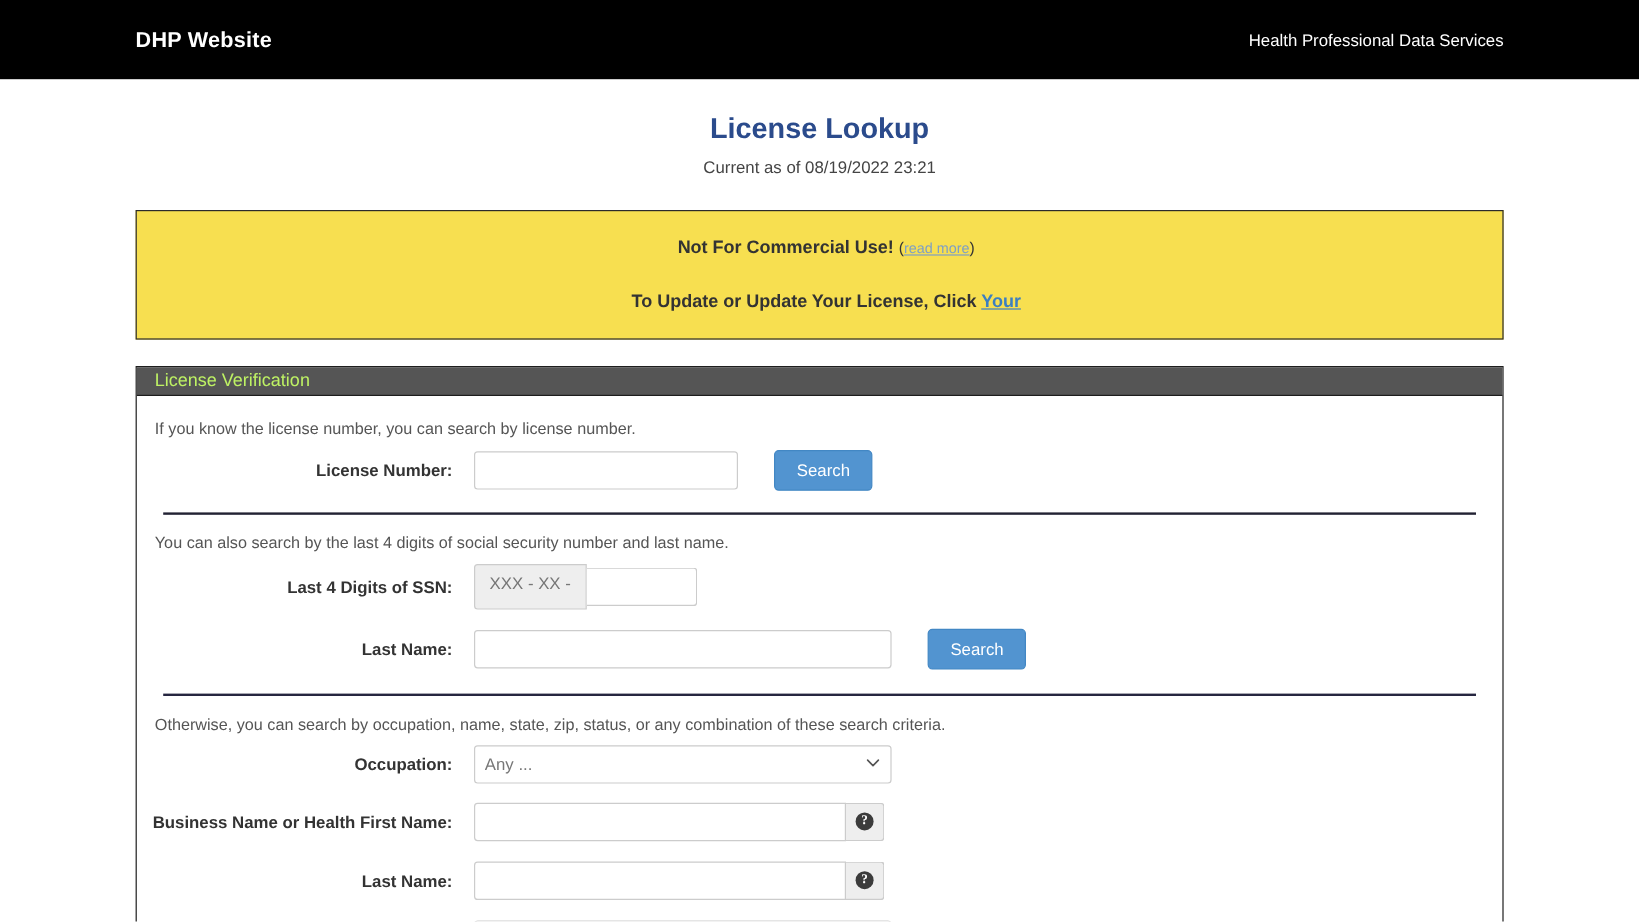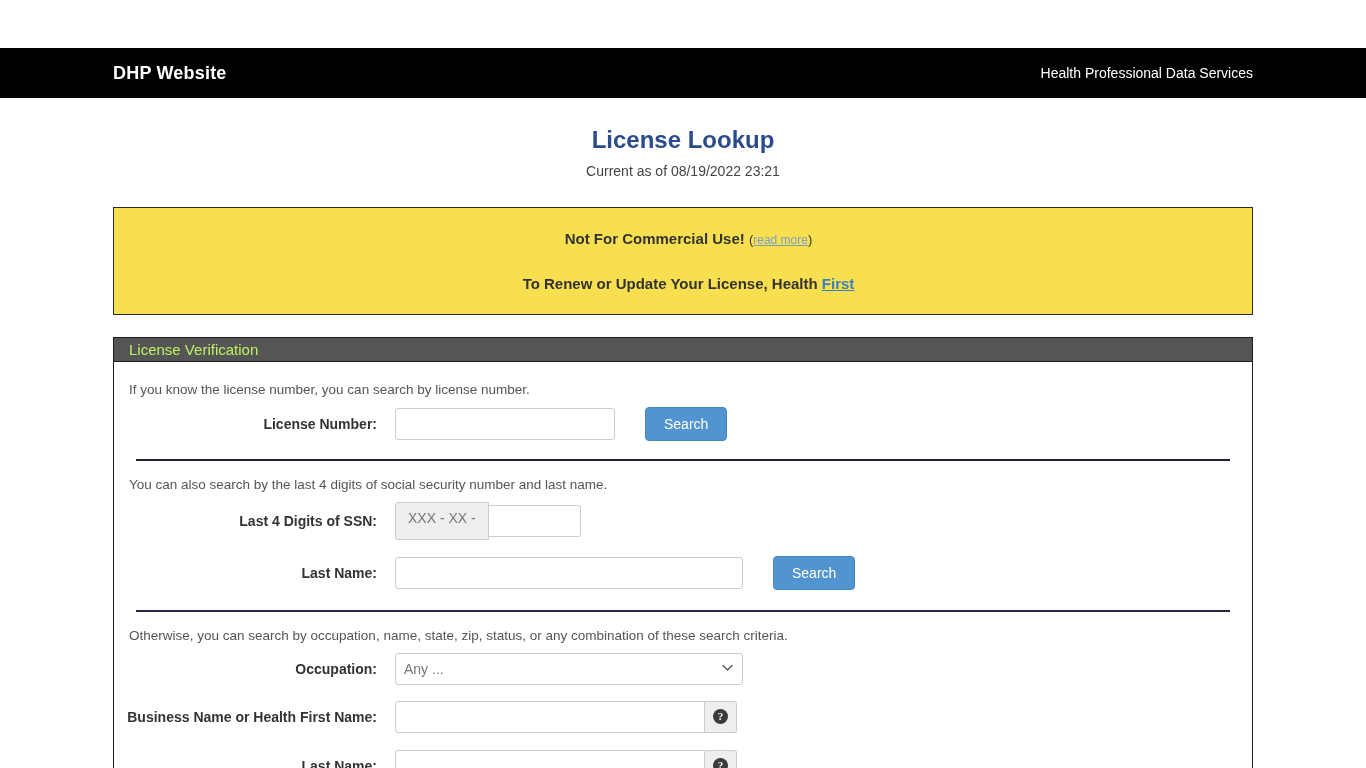--- a/index.html
+++ b/index.html
@@ -9,29 +9,28 @@
     width: 1366px;
     height: 768px;
     overflow: hidden;
     background: #ffffff;
     font-family: "Liberation Sans", sans-serif;
     -webkit-font-smoothing: antialiased;
   }
 
   
   .navbar {
-    height: 50px;
+    height: 66px;
     background: #000000;
     color: #ffffff;
     display: flex;
     align-items: center;
     justify-content: space-between;
     padding: 0 113px;
     box-sizing: border-box;
-    margin-top: 48px;
   }
   .brand {
     font-size: 18px;
     font-weight: bold;
     color: #ffffff;
     letter-spacing: .2px;
   }
   .nav-right {
     font-size: 14px;
     color: #ffffff;
@@ -263,21 +262,21 @@
 </div>
 
 <div class="container">
 
   <div class="alert-warn">
     <div class="alert-line1">
       <span>Not For Commercial Use!</span>
       <span class="paren">(</span><a class="link-readmore" href="#">read more</a><span class="paren">)</span>
     </div>
     <div class="alert-line2">
-      <span>To Renew or Update Your License, Health </span><a class="link-here" href="#">First</a>
+      <span>To Update or Update Your License, Click </span><a class="link-here" href="#">Your</a>
     </div>
   </div>
 
   <div class="panel">
     <div class="panel-heading">License Verification</div>
     <div class="panel-body">
 
       <div class="hint">If you know the license number, you can search by license number.</div>
       <div class="form-row">
         <div class="lbl">License Number:</div>

